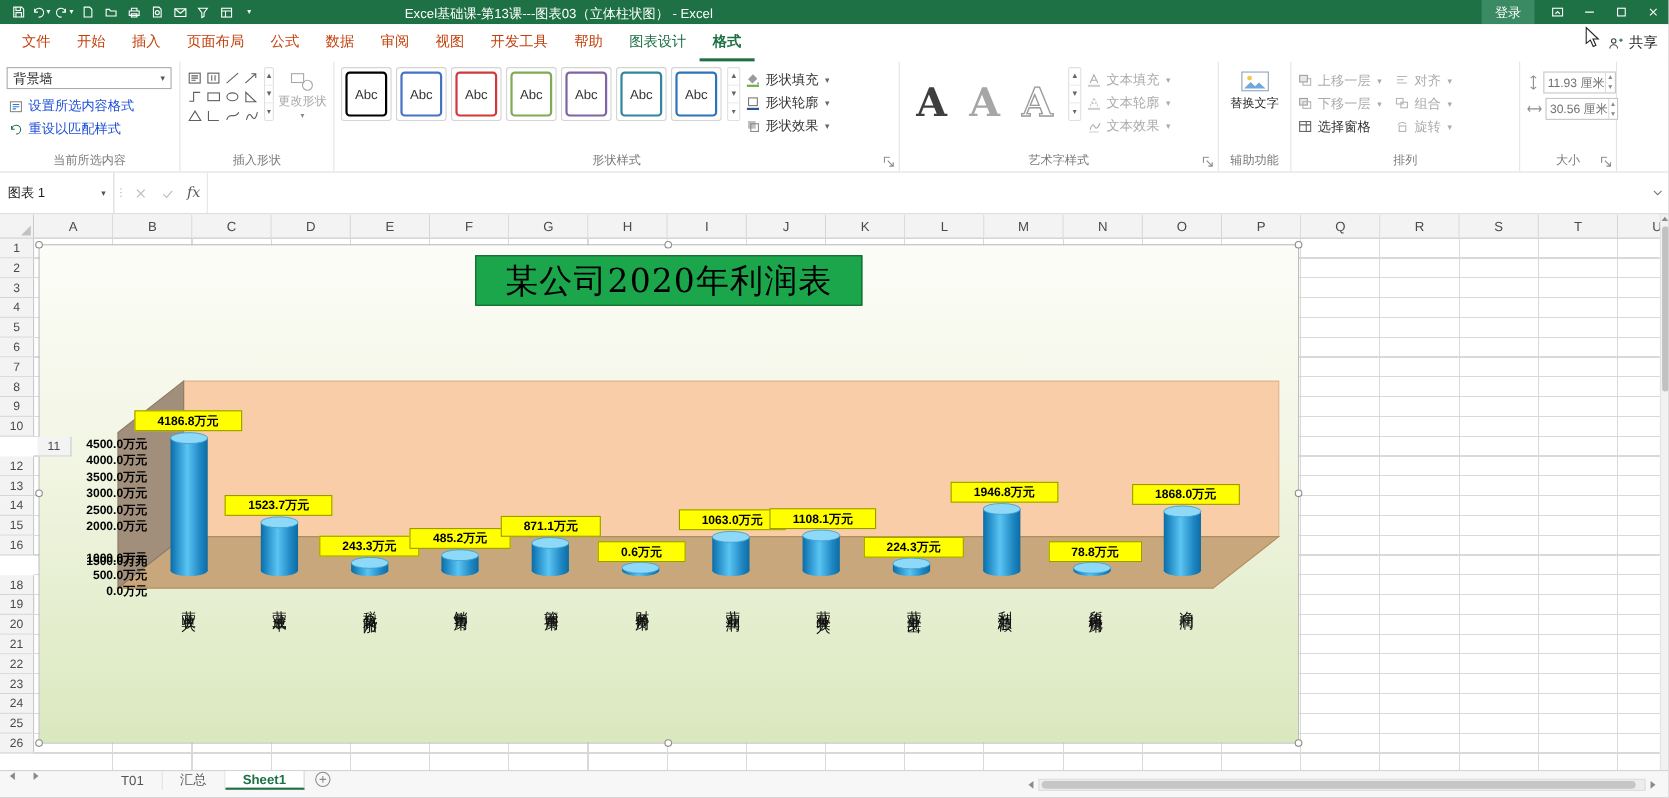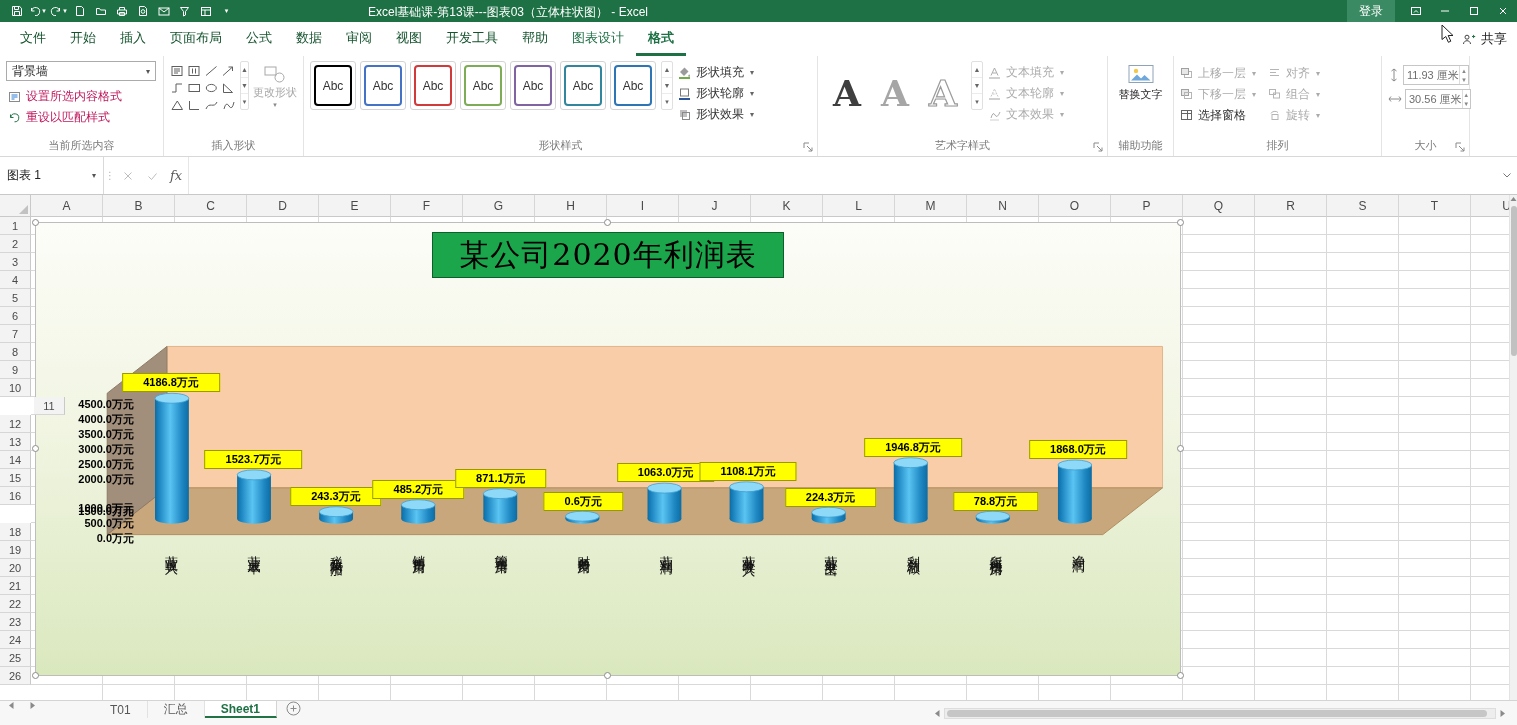--- a/index.html
+++ b/index.html
@@ -13,33 +13,33 @@
 .qat-btn{height:22px;min-width:21px;display:flex;align-items:center;justify-content:center;gap:1px}
 .qat .caret{font-size:7px;color:#fff}
 .t-title{position:absolute;left:368px;top:4px;font-size:12px;color:#fff;white-space:nowrap}
 .search{position:absolute;left:684px;top:2px;width:380px;height:18px;background:#175C38;border-radius:3px;display:flex;align-items:center;justify-content:center;gap:6px;color:#C9DCD1;font-size:12px}
 .t-right{position:absolute;right:0;top:0;height:22px;display:flex;align-items:center}
 .login{background:#3A8A63;color:#fff;height:22px;display:flex;align-items:center;padding:0 12px;margin-right:6px}
 .wbtn{width:29px;height:22px;display:flex;align-items:center;justify-content:center}
 
 .ribbon-tabs{position:absolute;top:22px;left:0;right:0;height:34px;background:#fff;display:flex;align-items:stretch;padding-left:8px}
 .tablist{display:flex;align-items:stretch}
-.tab{display:flex;align-items:center;padding:0 12px;font-size:13px;color:#14532d;border-bottom:3px solid transparent;white-space:nowrap}
+.tab{display:flex;align-items:center;padding:0 12px;font-size:13px;color:#c2410c;border-bottom:3px solid transparent;white-space:nowrap}
 .tab.contextual{color:#1E7145}
 .tab.active{color:#1E7145;font-weight:bold;border-bottom-color:#1E7145}
 .share{position:absolute;right:10px;top:0;height:34px;display:flex;align-items:center;gap:5px;font-size:13px;color:#262626}
 
 .ribbon{position:absolute;top:56px;left:0;right:0;height:101px;background:#fff;border-bottom:1px solid #D8D8D8;display:flex;align-items:stretch}
 .grp{position:relative;flex:0 0 auto;border-right:1px solid #E4E4E4;padding:5px 6px 17px}
 .grp-label{position:absolute;left:0;right:0;bottom:3px;text-align:center;font-size:11px;color:#7A7A7A;white-space:nowrap}
 .launcher{position:absolute;right:3px;bottom:3px;width:12px;height:12px;display:flex;align-items:center;justify-content:center}
 .g1{width:164px}
 .sel{width:150px;height:20px;border:1px solid #ABABAB;background:#fff;display:flex;align-items:center;justify-content:space-between;padding:0 5px;margin-bottom:5px}
 .sel .caret{font-size:8px;color:#555}
-.lbtn{display:flex;align-items:center;gap:5px;height:21px;padding:0 2px;color:#be185d;white-space:nowrap}
+.lbtn{display:flex;align-items:center;gap:5px;height:21px;padding:0 2px;color:#1d4ed8;white-space:nowrap}
 .g2{width:140px}
 .g2row{display:flex;gap:4px}
 .sgal{display:grid;grid-template-columns:repeat(4,15px);grid-auto-rows:15px;gap:2px;align-content:start;padding-top:2px}
 .shape-cell{display:flex;align-items:center;justify-content:center}
 .scol{width:12px;height:49px;border:1px solid #E0E0E0;border-radius:2px;display:flex;flex-direction:column}
 .scol span{flex:1;display:flex;align-items:center;justify-content:center;font-size:7px;color:#666;border-bottom:1px solid #ECECEC}
 .scol span:last-child{border-bottom:none}
 .bigbtn{width:46px;display:flex;flex-direction:column;align-items:center;gap:2px;padding-top:3px}
 .bb-label{font-size:11px;line-height:13px;text-align:center;width:44px}
 .bigbtn .caret{font-size:7px;color:#8a8a8a}

